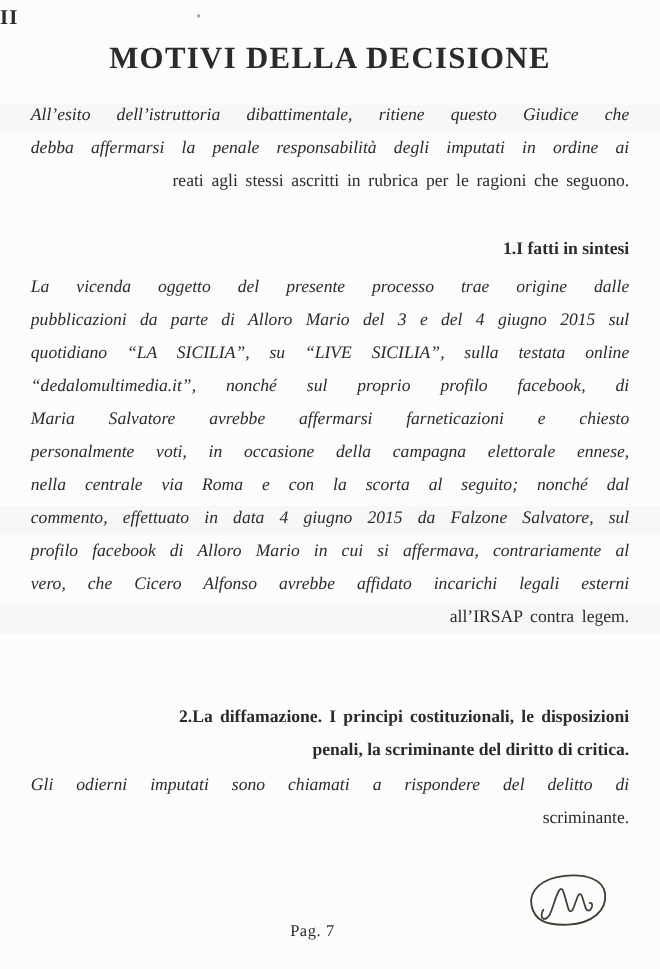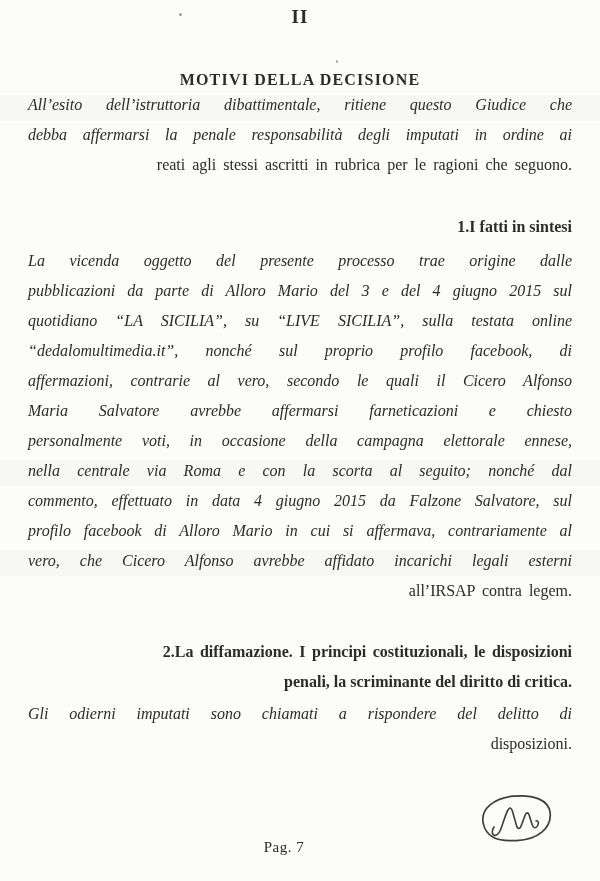--- a/index.html
+++ b/index.html
@@ -8,25 +8,25 @@
     width:600px;height:881px;
     background:#fcfcfa;
     font-family:"Liberation Serif","DejaVu Serif",serif;
     color:#2b2b2b;
     overflow:hidden;
     box-shadow:0 0 4px rgba(0,0,0,.15);
   }
   .band{position:absolute;left:0;width:600px;height:26px;background:rgba(60,60,55,.022);}
   .chapter{
     position:absolute;top:6px;left:0;right:0;
-    text-align:center;font-weight:bold;font-size:19px;letter-spacing:1px;
+    text-align:left;font-weight:bold;font-size:19px;letter-spacing:1px;
   }
   .title{
     position:absolute;top:38px;left:0;right:0;
-    text-align:center;font-weight:bold;font-size:16px;letter-spacing:1.2px;margin-top:33px;
+    text-align:center;font-weight:bold;font-size:28px;letter-spacing:1.2px;
   }
   .textblock{position:absolute;left:28px;width:544px;font-size:16px;}
   .jline{
     display:block;height:30px;line-height:30px;white-space:nowrap;
     text-align:justify;text-align-last:justify;font-style:italic;
   }
   .lline{
     display:block;height:30px;line-height:30px;white-space:nowrap;
     text-align:right;word-spacing:3px;
   }
@@ -67,38 +67,37 @@
 
   <div class="textblock sec-heading" style="top:212px">
     <span class="sec-num">1.</span><span>I fatti in sintesi</span>
   </div>
 
   <div class="textblock" style="top:246px">
     <span class="jline">La vicenda oggetto del presente processo trae origine dalle</span>
     <span class="jline">pubblicazioni da parte di Alloro Mario del 3 e del 4 giugno 2015 sul</span>
     <span class="jline">quotidiano “LA SICILIA”, su “LIVE SICILIA”, sulla testata online</span>
     <span class="jline">“dedalomultimedia.it”, nonché sul proprio profilo facebook, di</span>
-    <span class="jline">affermazioni, contrarie al vero, secondo le quali il Cicero Alfonso</span>
     <span class="jline">Maria Salvatore avrebbe affermarsi farneticazioni e chiesto</span>
     <span class="jline">personalmente voti, in occasione della campagna elettorale ennese,</span>
     <span class="jline">nella centrale via Roma e con la scorta al seguito; nonché dal</span>
     <span class="jline">commento, effettuato in data 4 giugno 2015 da Falzone Salvatore, sul</span>
     <span class="jline">profilo facebook di Alloro Mario in cui si affermava, contrariamente al</span>
     <span class="jline">vero, che Cicero Alfonso avrebbe affidato incarichi legali esterni</span>
     <span class="lline">all’IRSAP contra legem.</span>
   </div>
 
   <div class="textblock sec-heading" style="top:637px">
     <span class="hline1"><span class="sec-num">2.</span><span>La diffamazione. I principi costituzionali, le disposizioni</span></span>
     <span class="sec-h2">penali, la scriminante del diritto di critica.</span>
   </div>
 
   <div class="textblock" style="top:699px">
     <span class="jline">Gli odierni imputati sono chiamati a rispondere del delitto di</span>
-    <span class="lline">disposizioni.</span>
+    <span class="lline">scriminante.</span>
   </div>
 
   <svg class="stamp" viewBox="0 0 80 54" fill="none" xmlns="http://www.w3.org/2000/svg">
     <path d="M 6,29 C 4,14 19,4.5 38,4 C 58,3.5 73,10 73.5,23 C 74,38 60,49 38,48.5 C 17,48 8,42 6,29 Z" stroke="#3d3d3a" stroke-width="1.7" transform="rotate(-4 40 27)"></path>
     <path d="M 17,35 c -5,8 2,12 6,4 c 2.5,-5 5,-16 8,-21 c 2,-3.5 3.5,-2 4.5,1.5 l 4,14 c 1.2,4 3.3,4 5,-0.5 l 3.5,-9.5 c 1.3,-3.5 3.2,-3.5 4.3,0 l 2.8,9 c 1.2,3.8 3.8,4.5 5.6,1 c 1.4,-2.8 0.4,-5.2 -1.6,-4.6" stroke="#3d3d3a" stroke-width="1.6" stroke-linecap="round"></path>
   </svg>
 
   <div class="footer">Pag. 7</div>
 
 </div>

